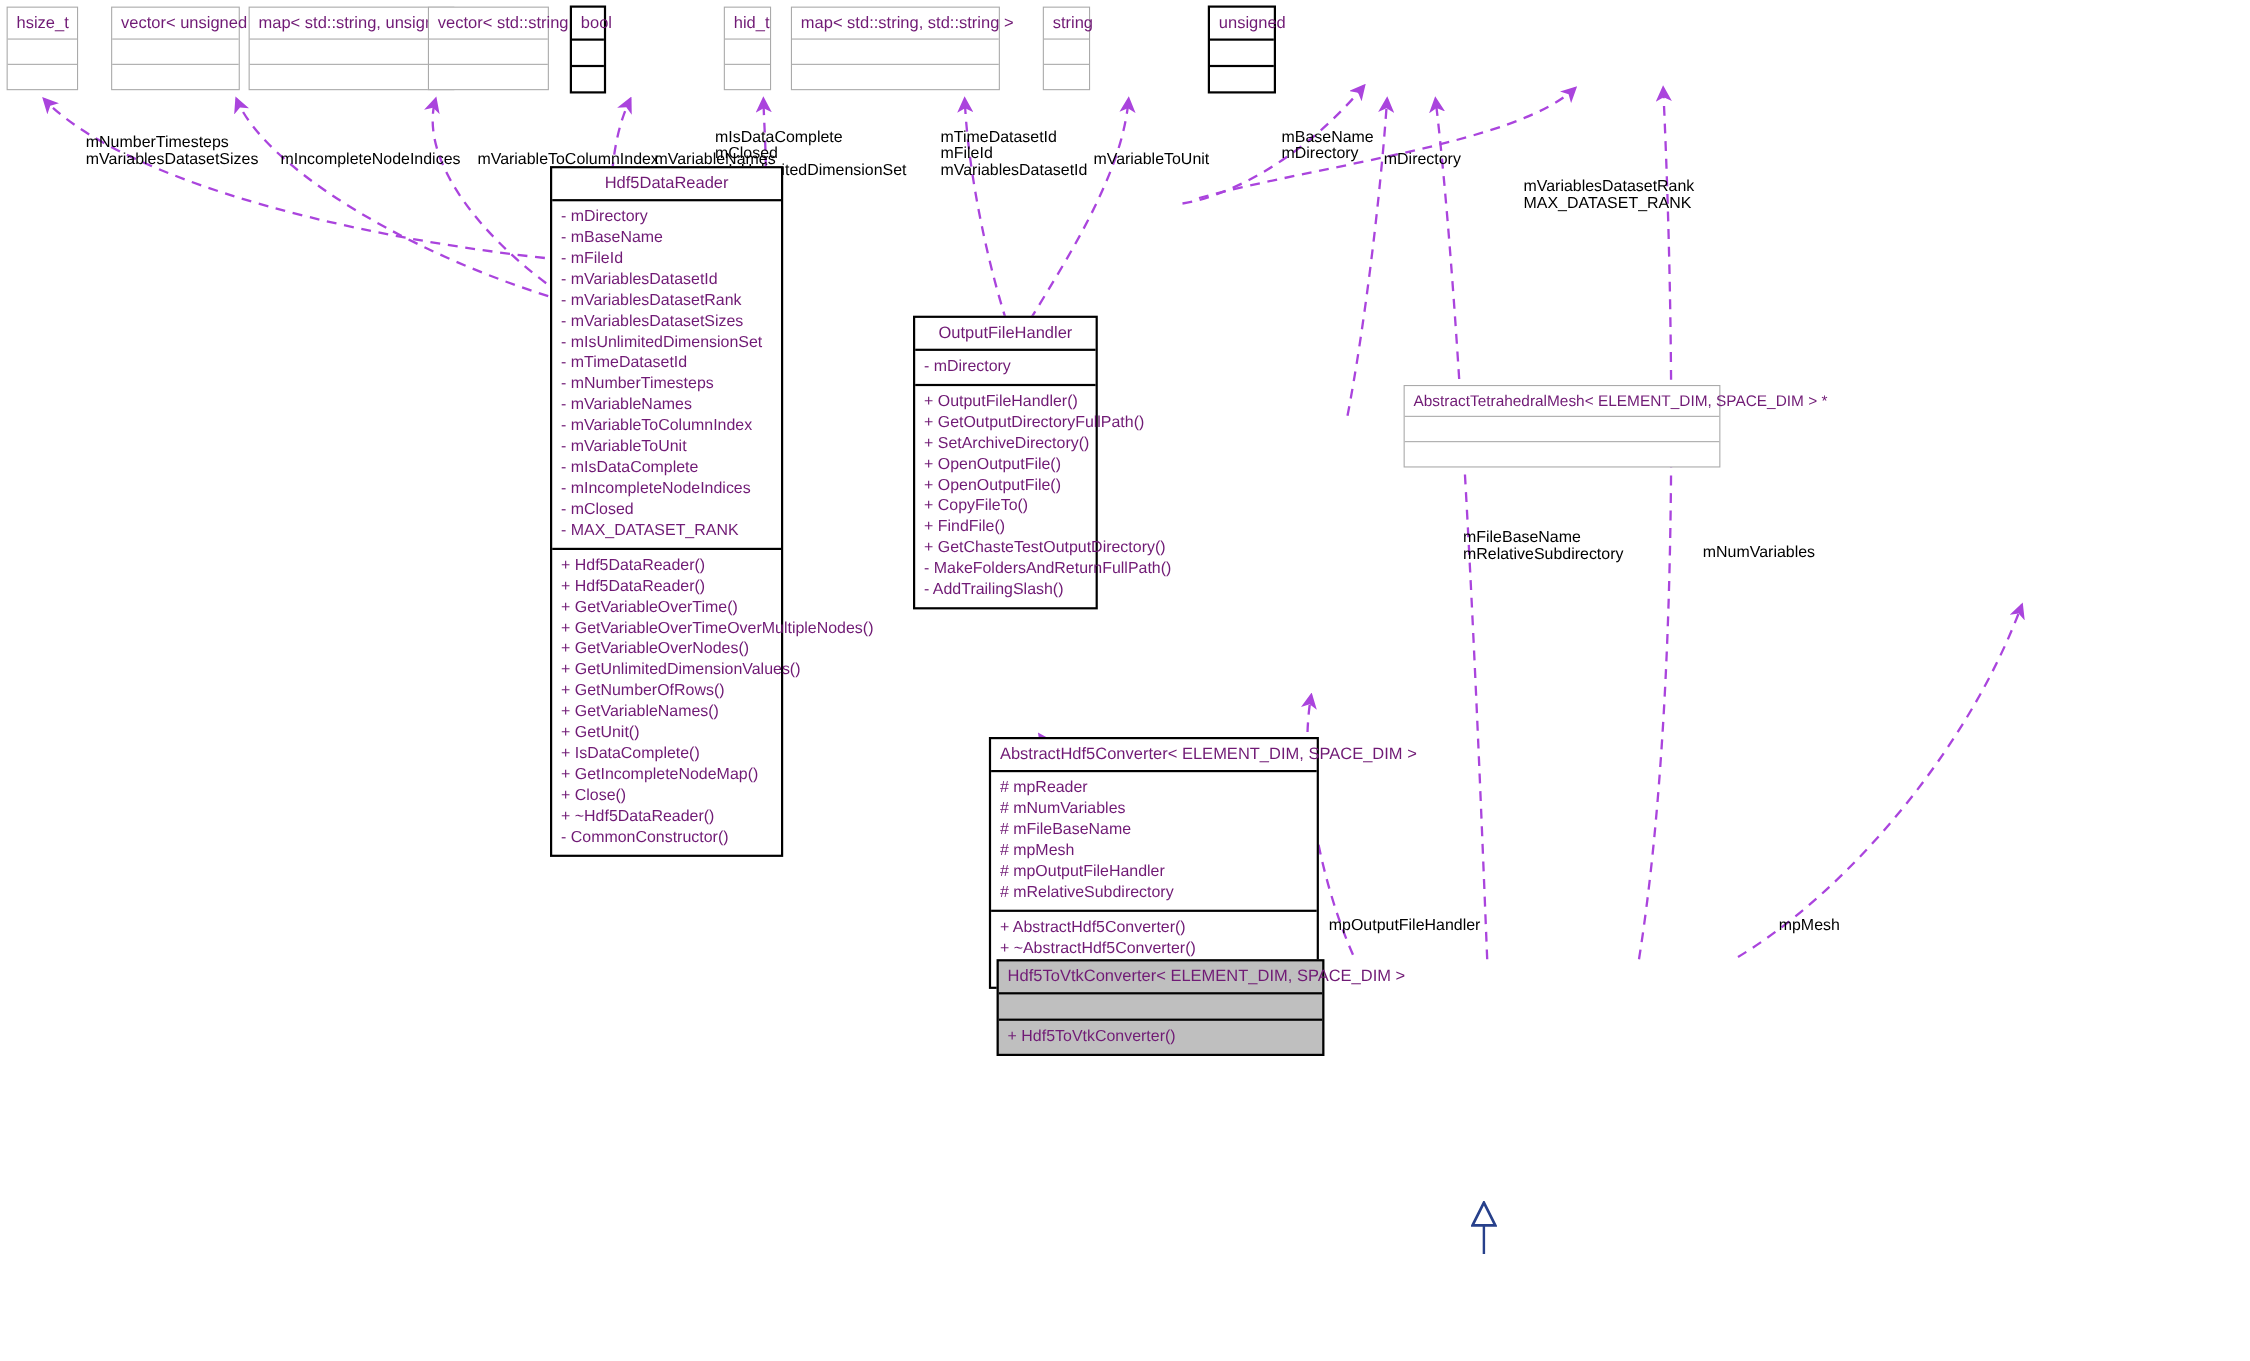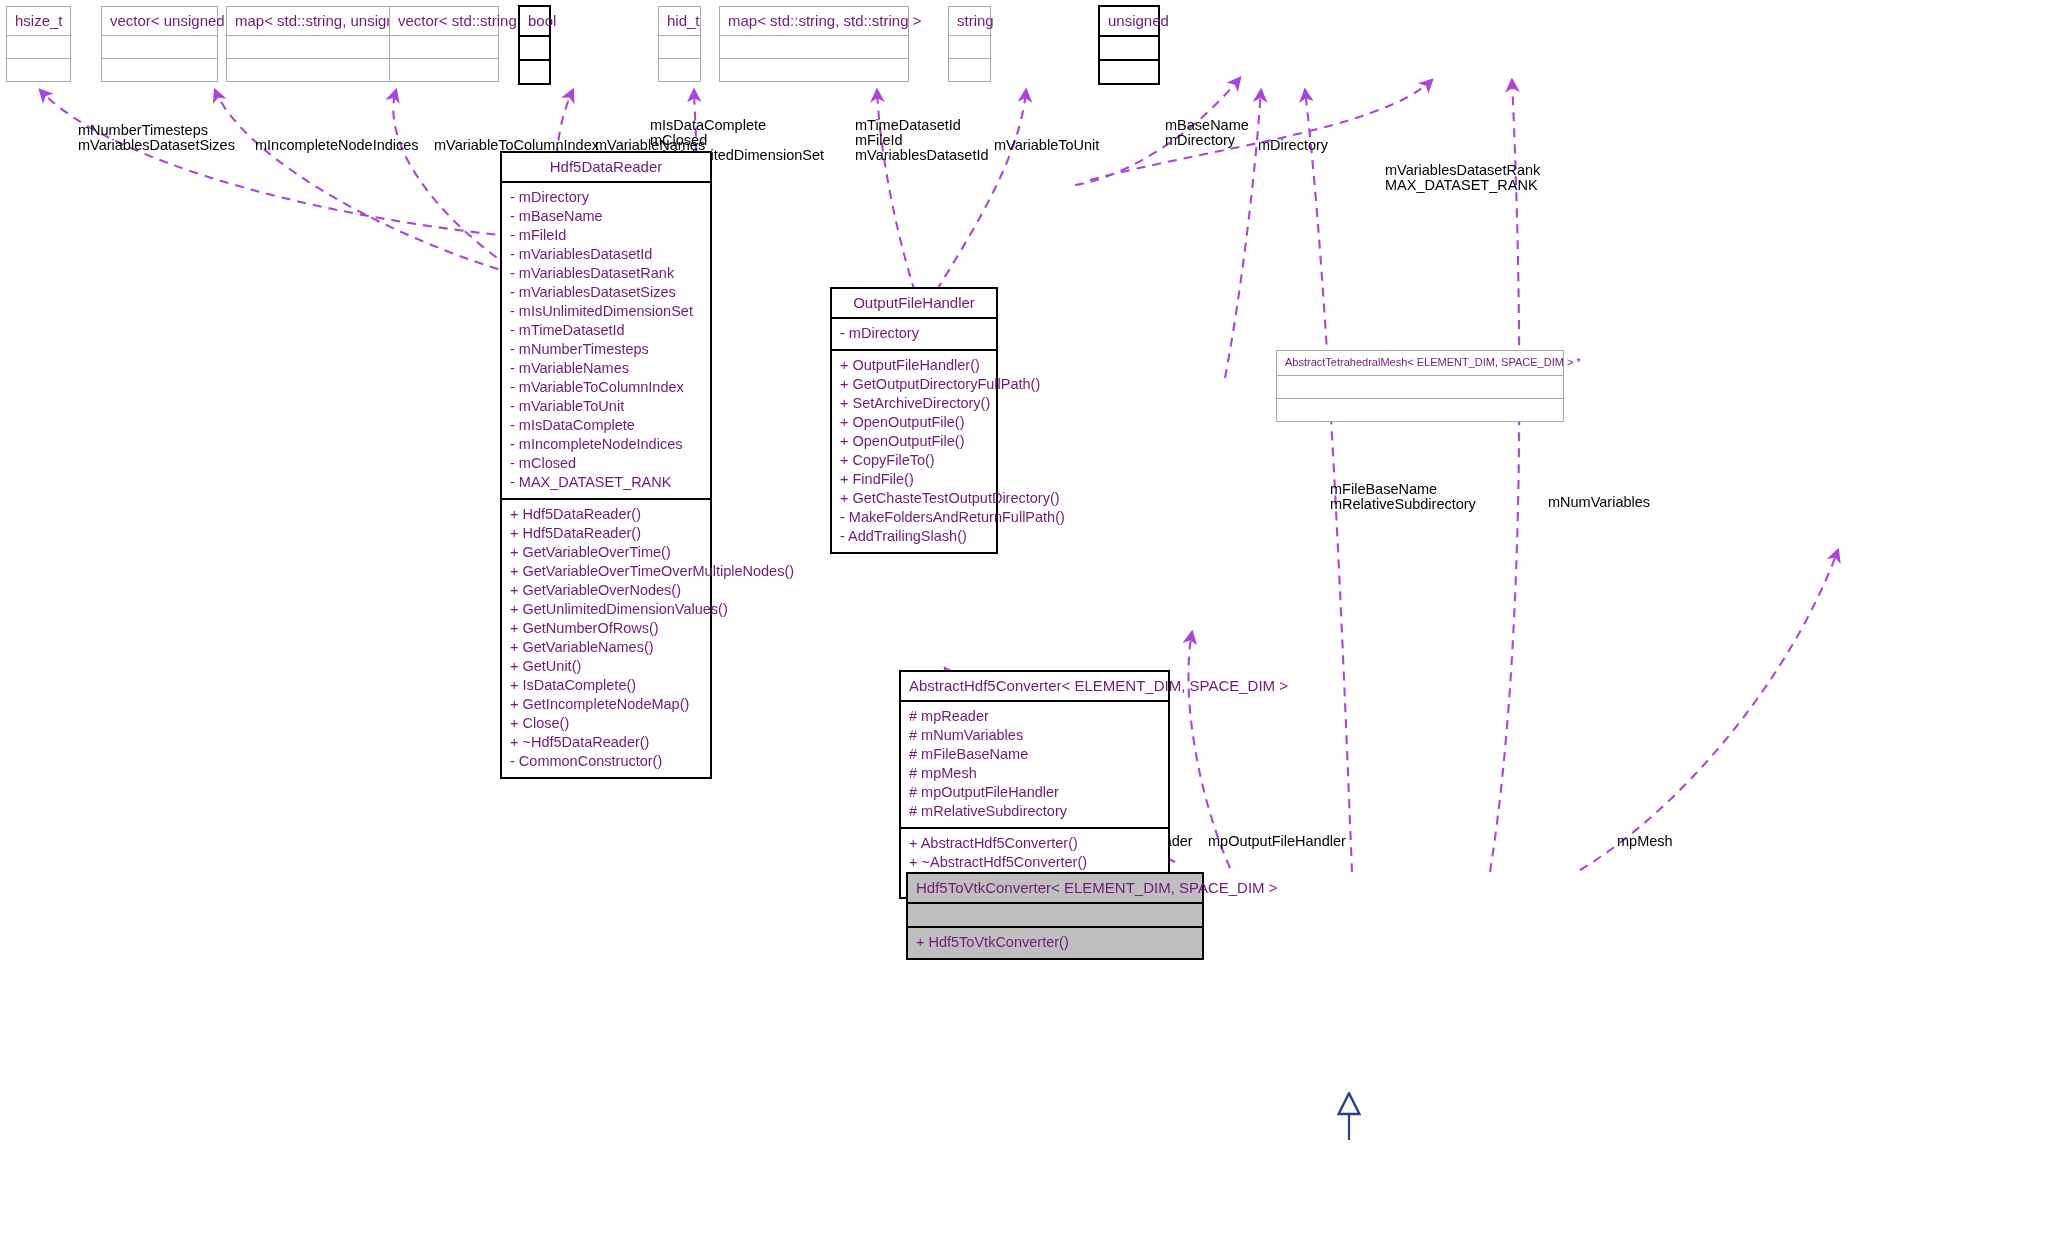--- a/index.html
+++ b/index.html
@@ -312,28 +312,28 @@
         <div class="row">+ OpenOutputFile()</div>
         <div class="row">+ CopyFileTo()</div>
         <div class="row">+ FindFile()</div>
         <div class="row">+ GetChasteTestOutputDirectory()</div>
         <div class="row">- MakeFoldersAndReturnFullPath()</div>
         <div class="row">- AddTrailingSlash()</div>
       </div>
   </div>
 
   <div class="node" style="left:1276px; top:350px; width:288px;">
-    <div class="title" style="font-size:11px;text-align:right;">AbstractTetrahedralMesh&lt; ELEMENT_DIM, SPACE_DIM &gt; *</div>
-    <div class="sep"></div>
-    <div class="compartment empty"></div>
-    <div class="sep"></div>
-    <div class="compartment empty"></div>
-  </div>
-
-  <div class="node strong" style="left:899px; top:670px; width:271px;">
+    <div class="title" style="font-size:14px;text-align:right;">AbstractTetrahedralMesh&lt; ELEMENT_DIM, SPACE_DIM &gt; *</div>
+    <div class="sep"></div>
+    <div class="compartment empty"></div>
+    <div class="sep"></div>
+    <div class="compartment empty"></div>
+  </div>
+
+  <div class="node strong" style="left:899px; top:670px; width:300px;">
     <div class="title">AbstractHdf5Converter&lt; ELEMENT_DIM, SPACE_DIM &gt;</div>
     <div class="sep"></div>
     <div class="compartment">
         <div class="row"># mpReader</div>
         <div class="row"># mNumVariables</div>
         <div class="row"># mFileBaseName</div>
         <div class="row"># mpMesh</div>
         <div class="row"># mpOutputFileHandler</div>
         <div class="row"># mRelativeSubdirectory</div>
       </div>

